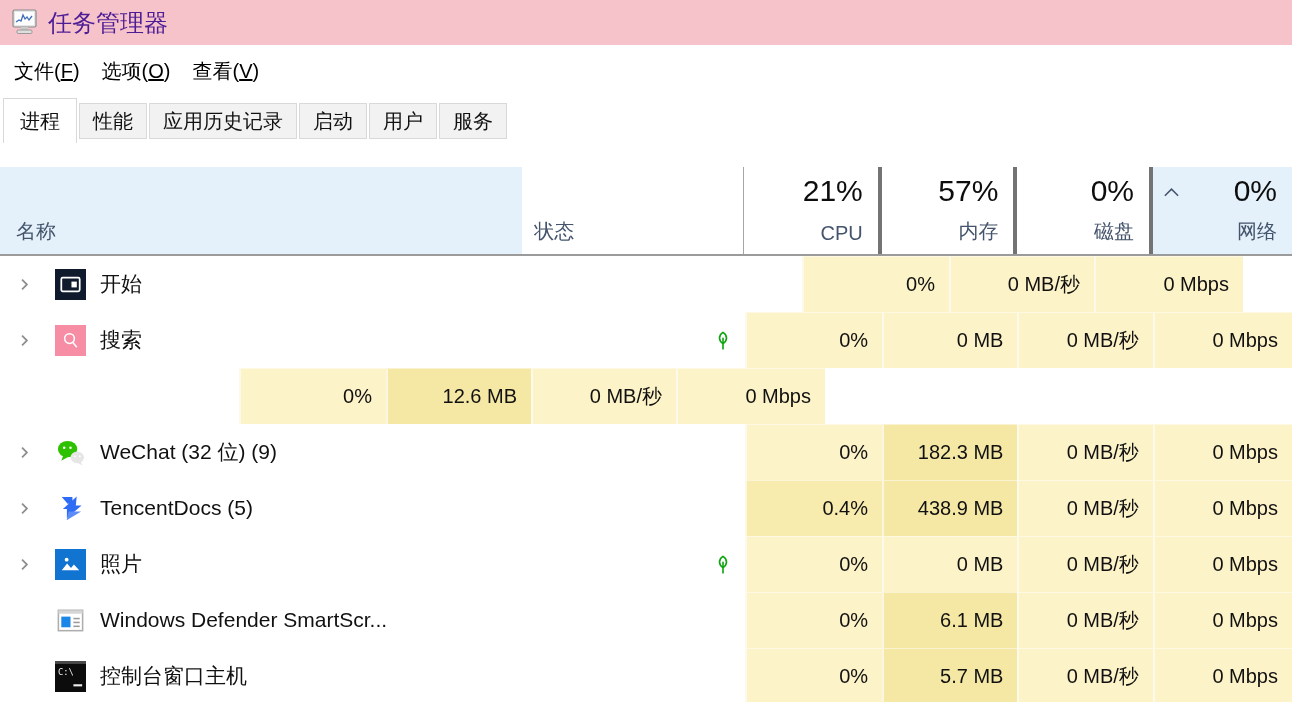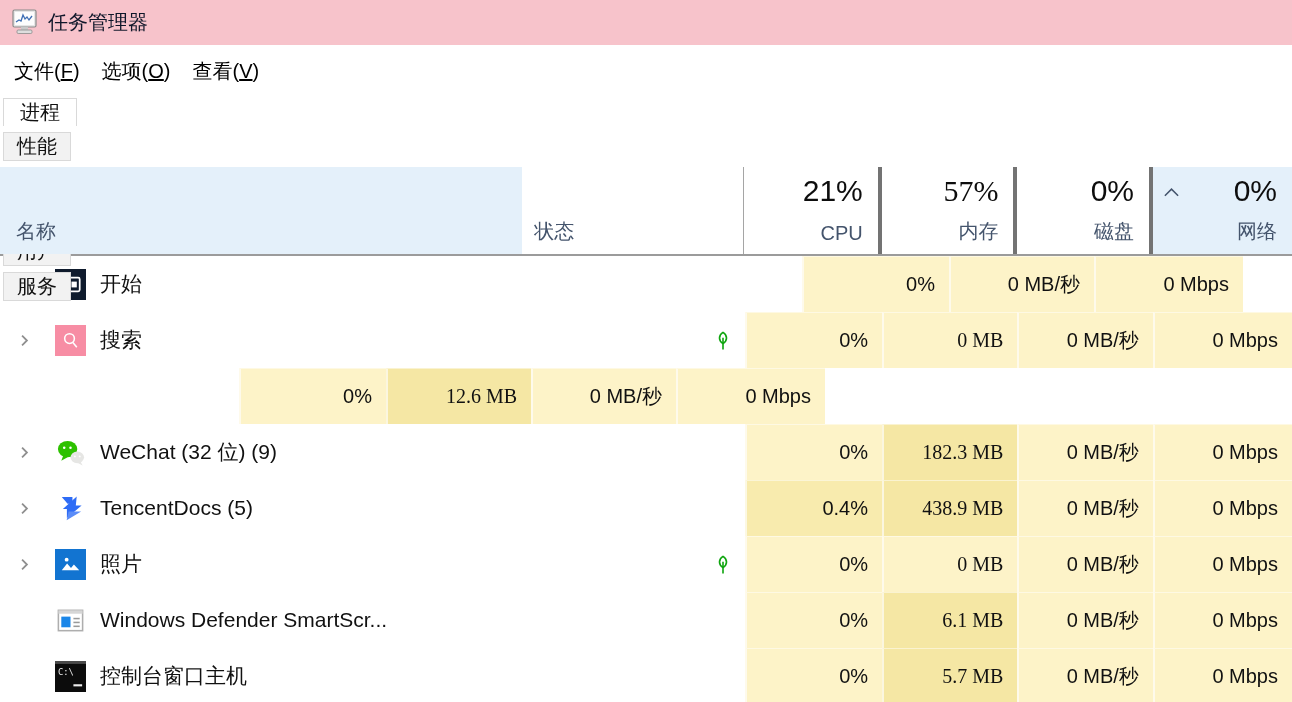--- a/index.html
+++ b/index.html
@@ -2,38 +2,38 @@
 <html><head>
 <meta charset="utf-8">
 <style>
   * { margin:0; padding:0; box-sizing:border-box; }
   html,body { width:1292px; height:702px; overflow:hidden; background:#fff;
     font-family:"Liberation Sans","DejaVu Sans",sans-serif; color:#111; }
 
   
   .titlebar { height:45px; background:#f7c3cb; display:flex; align-items:center; padding-left:12px; }
   .titlebar .app-icon { width:28px; height:27px; margin-right:8px; display:inline-flex; }
-  .titlebar .title { font-size:20px; color:#0f172a; }
+  .titlebar .title { font-size:24px; color:#4c1d95; }
 
   
   .menubar { height:52px; background:#fff; display:flex; align-items:center; padding-left:14px; }
   .menu-item { font-size:20px; margin-right:22px; color:#000; cursor:default; }
   .menu-item u { text-decoration:underline; }
 
   
-  .tabstrip { height:46px; display:flex; align-items:flex-start; padding-left:3px; position:relative; background:#fff;flex-direction:column; }
+  .tabstrip { height:46px; display:flex; align-items:flex-start; padding-left:3px; position:relative; background:#fff; }
   .tab { font-size:20px; padding:0 13px; display:flex; align-items:center; justify-content:center;
          background:#f2f2f2; border:1px solid #d9d9d9; height:36px; margin-top:6px; margin-right:2px; }
   .tab.active { background:#fff; border-bottom:none; height:45px; margin-top:1px; padding:0 16px; z-index:2; }
 
   
   .col-name   { width:563px; }
   .col-status { width:239px; }
   .col-cpu    { width:147px; }
-  .col-mem    { width:145px;font-family:Liberation Serif, serif; }
+  .col-mem    { width:145px; }
   .col-disk   { width:145px; }
   .col-net    { width:149px; }
 
   .gap-above-header { height:24px; background:#fff; }
 
   .table-header { height:87px; display:flex; position:relative; background:#fff; }
   .th { position:relative; }
   .th-name { background:#e4f0fa; display:flex; align-items:flex-end; padding:0 0 9px 16px; }
   .th-status { display:flex; align-items:flex-end; padding:0 0 9px 12px; border-right:1px solid #a5a5a5; }
   .th-val { display:flex; flex-direction:column; justify-content:space-between; align-items:flex-end;

